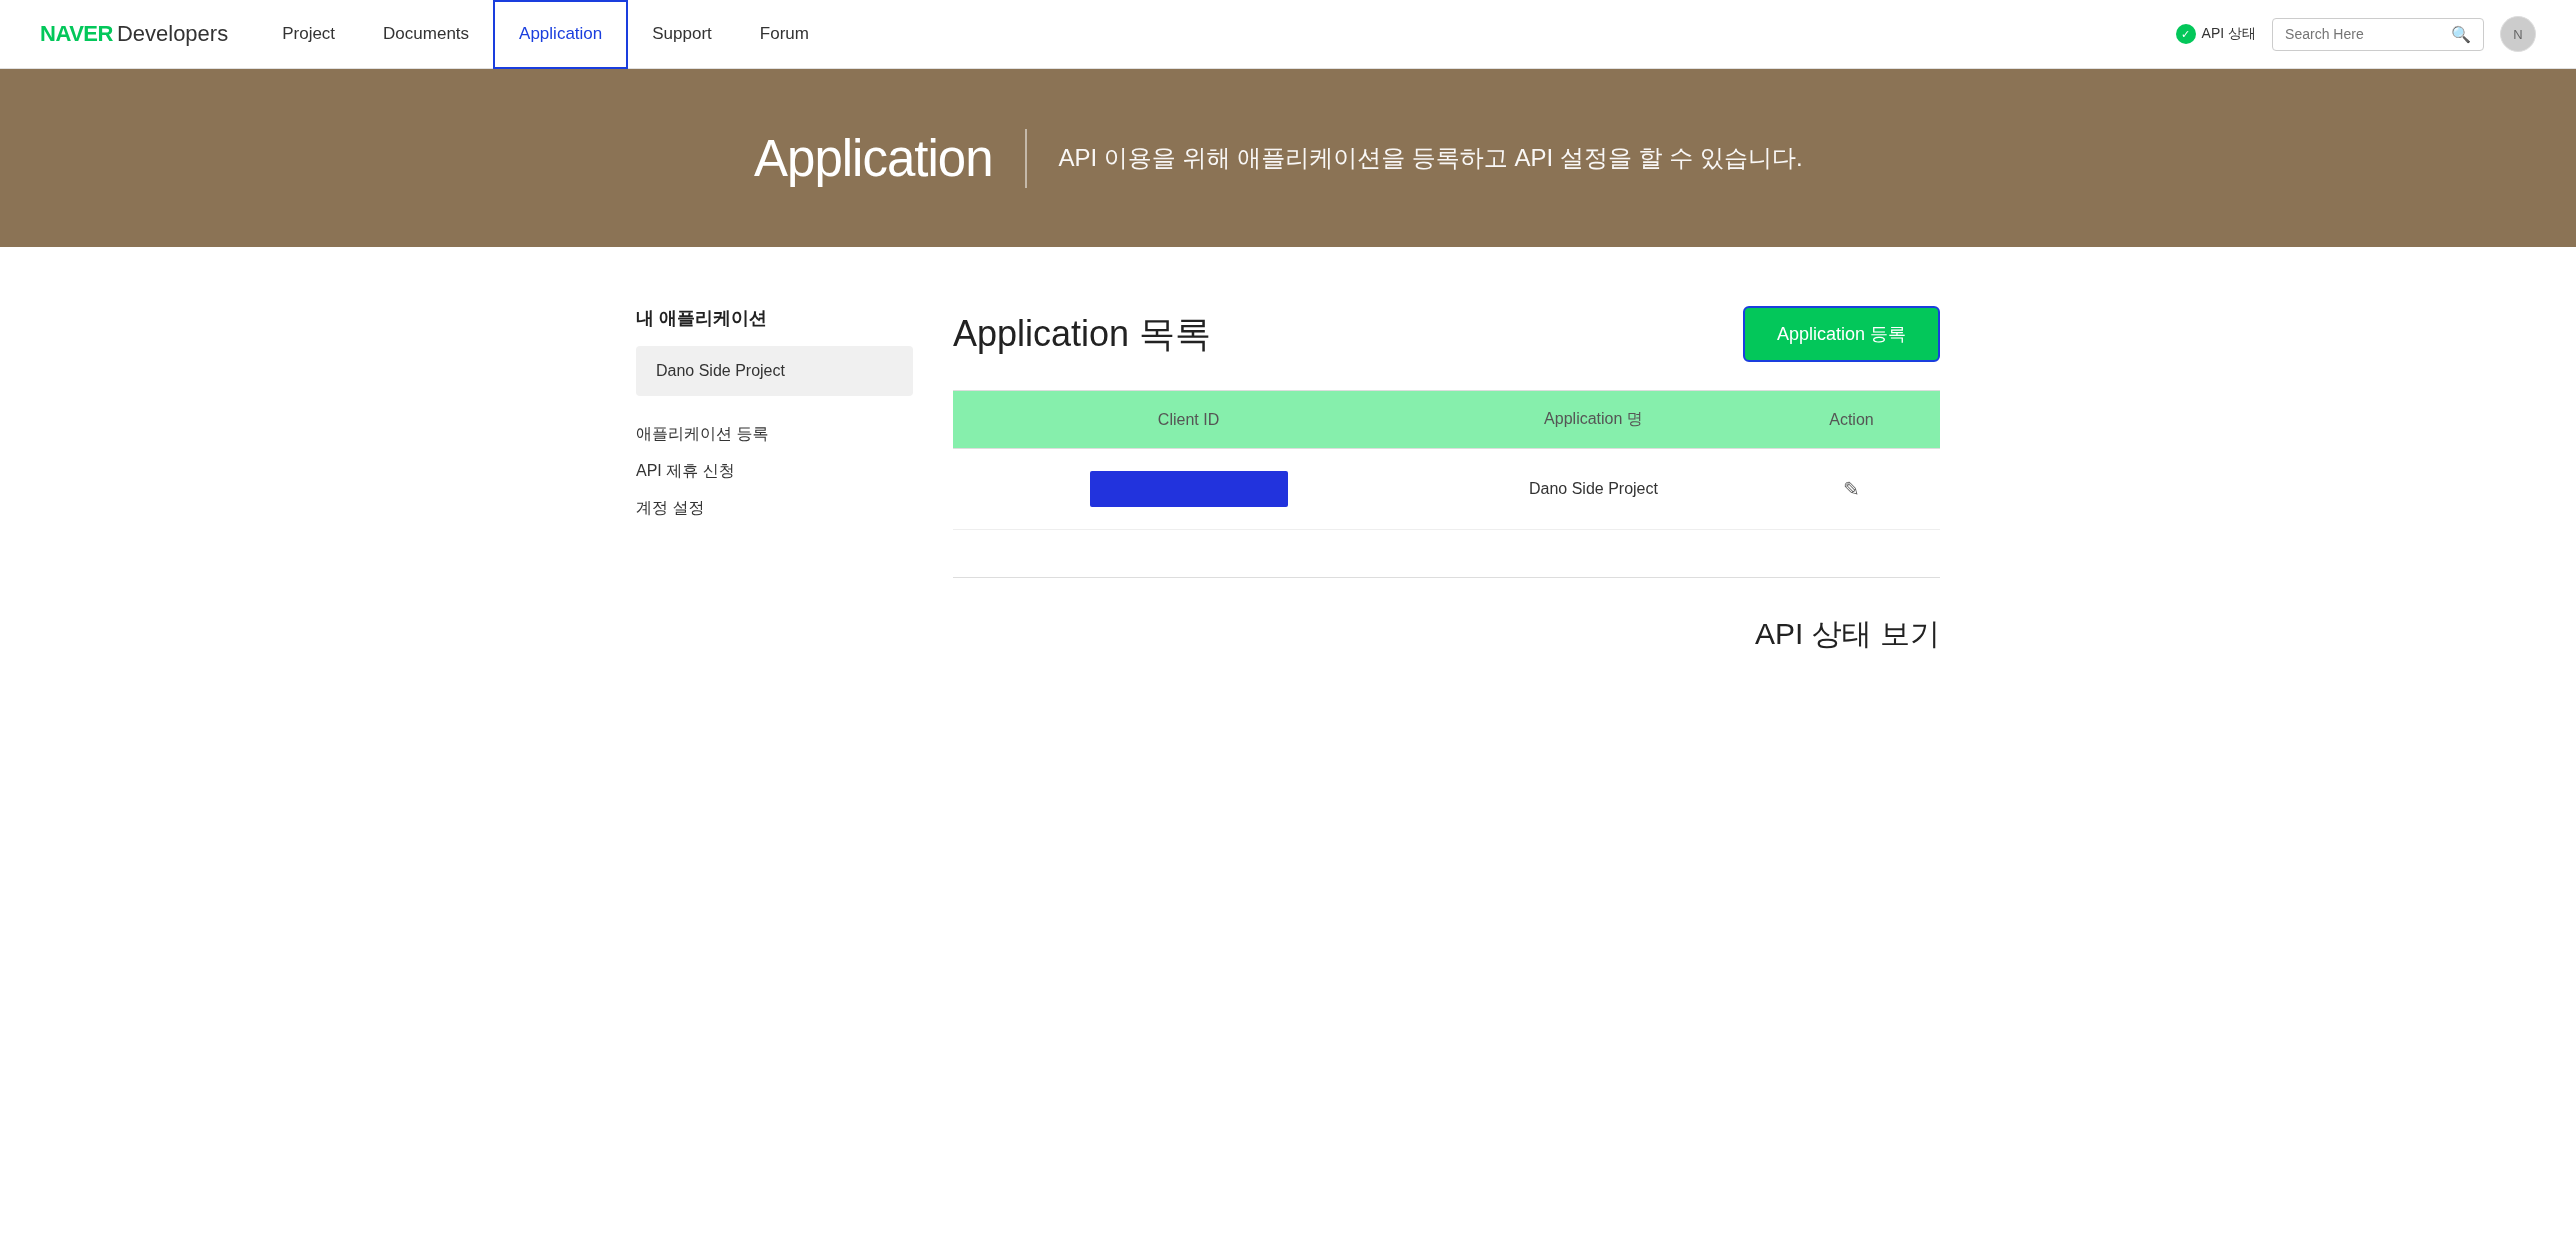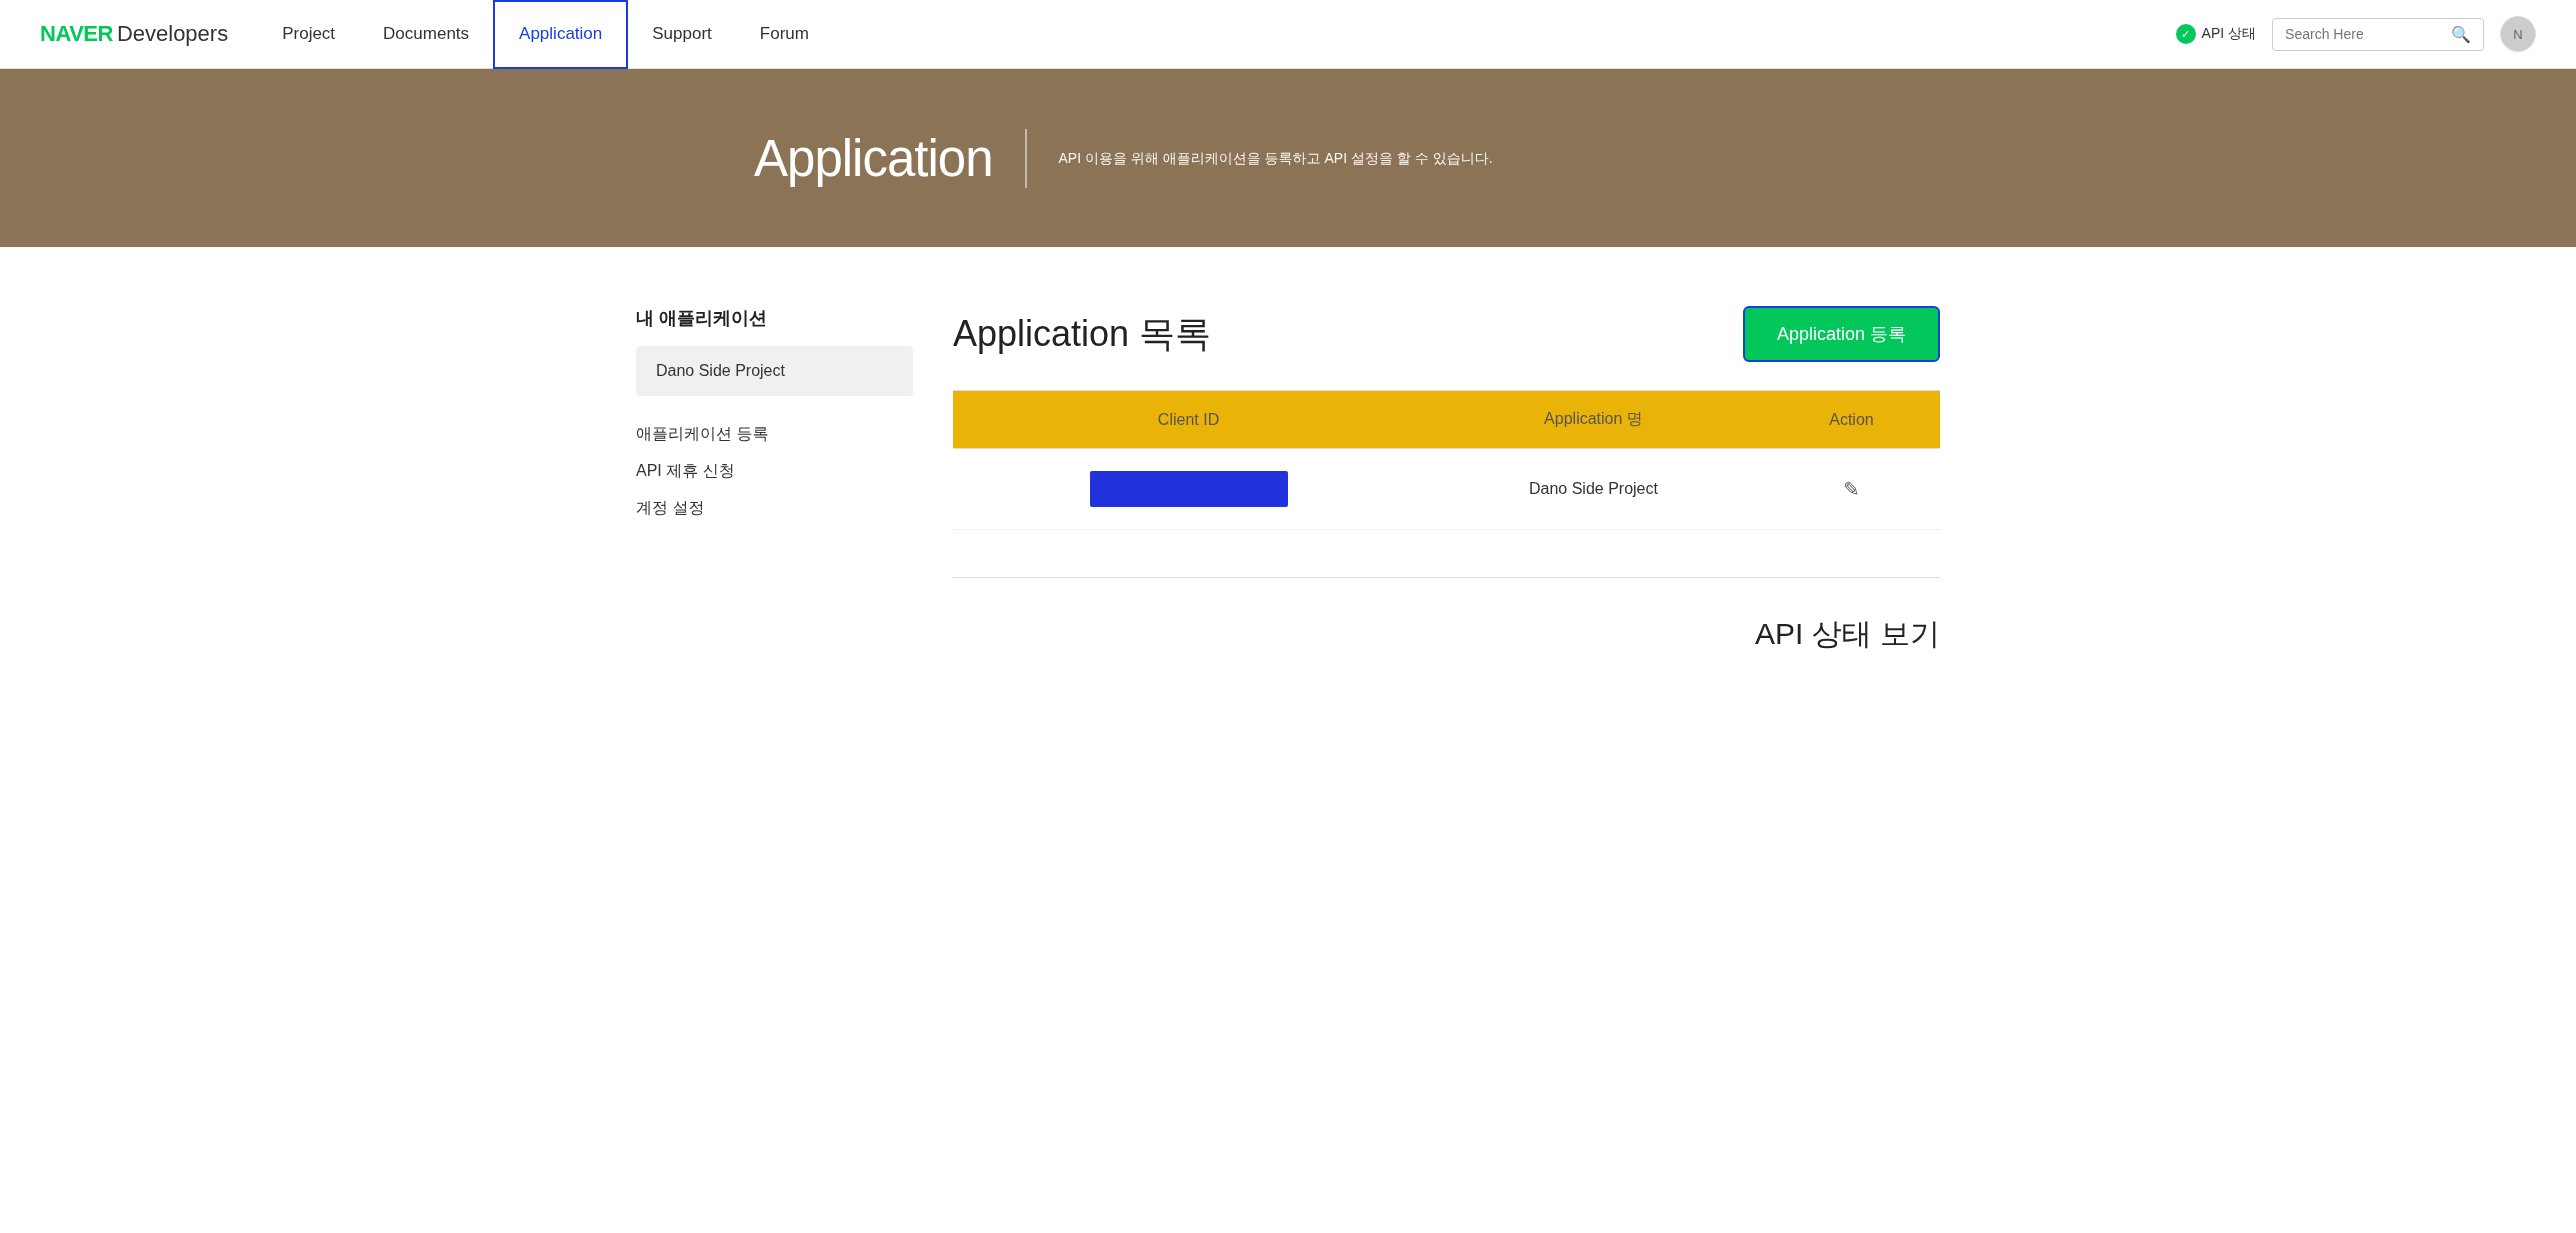--- a/index.html
+++ b/index.html
@@ -135,21 +135,21 @@
       font-weight: 300;
       color: #fff;
       letter-spacing: -1px;
     }
     .hero-divider {
       width: 2px;
       height: 59px;
       background: rgba(255,255,255,0.5);
     }
     .hero-desc {
-      font-size: 14px;
+      font-size: 24px;
       color: #fff;
       opacity: 0.95;
       line-height: 1.6;
     }
 
     
     .main-content {
       display: flex;
       max-width: 1384px;
       margin: 0 auto;
@@ -213,21 +213,21 @@
       outline: none;
     }
 
     
     .app-table {
       width: 100%;
       border-collapse: collapse;
       margin-bottom: 47px;
     }
     .app-table thead tr {
-      background: #eab308;
+      background: #86efac;
       border-top: 1px solid #ddd;
       border-bottom: 1px solid #ddd;
     }
     .app-table th {
       padding: 18px 24px;
       font-size: 16px;
       font-weight: 500;
       color: #555;
       text-align: center;
     }

